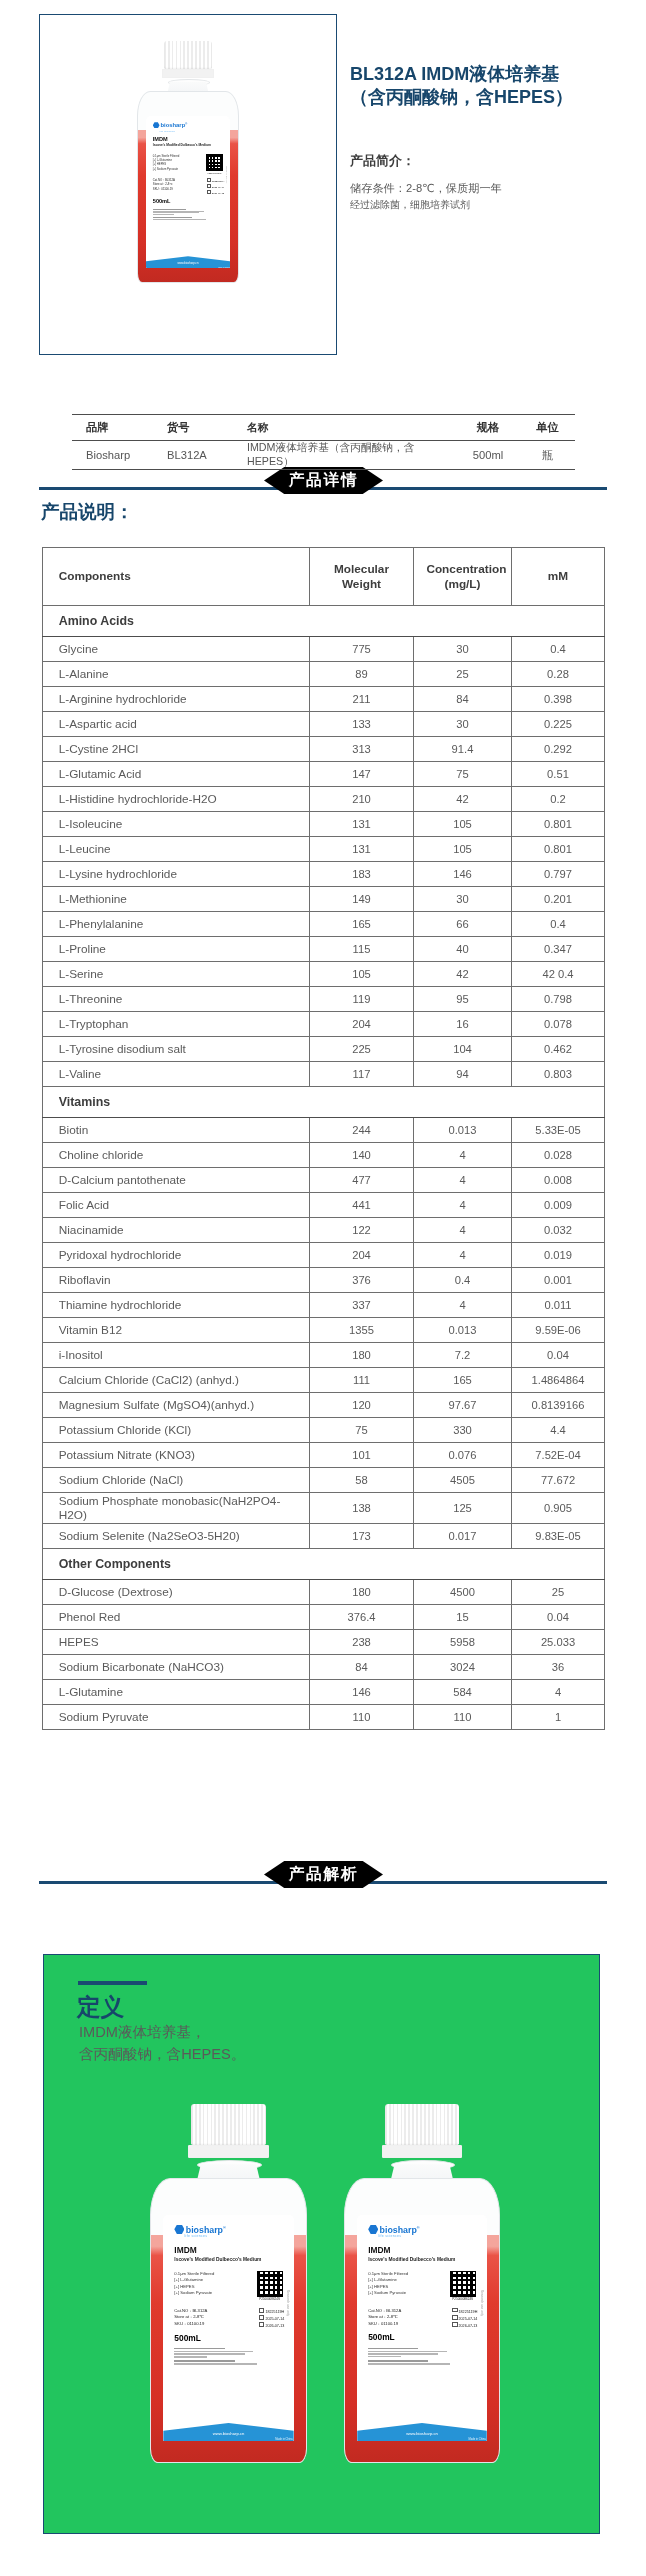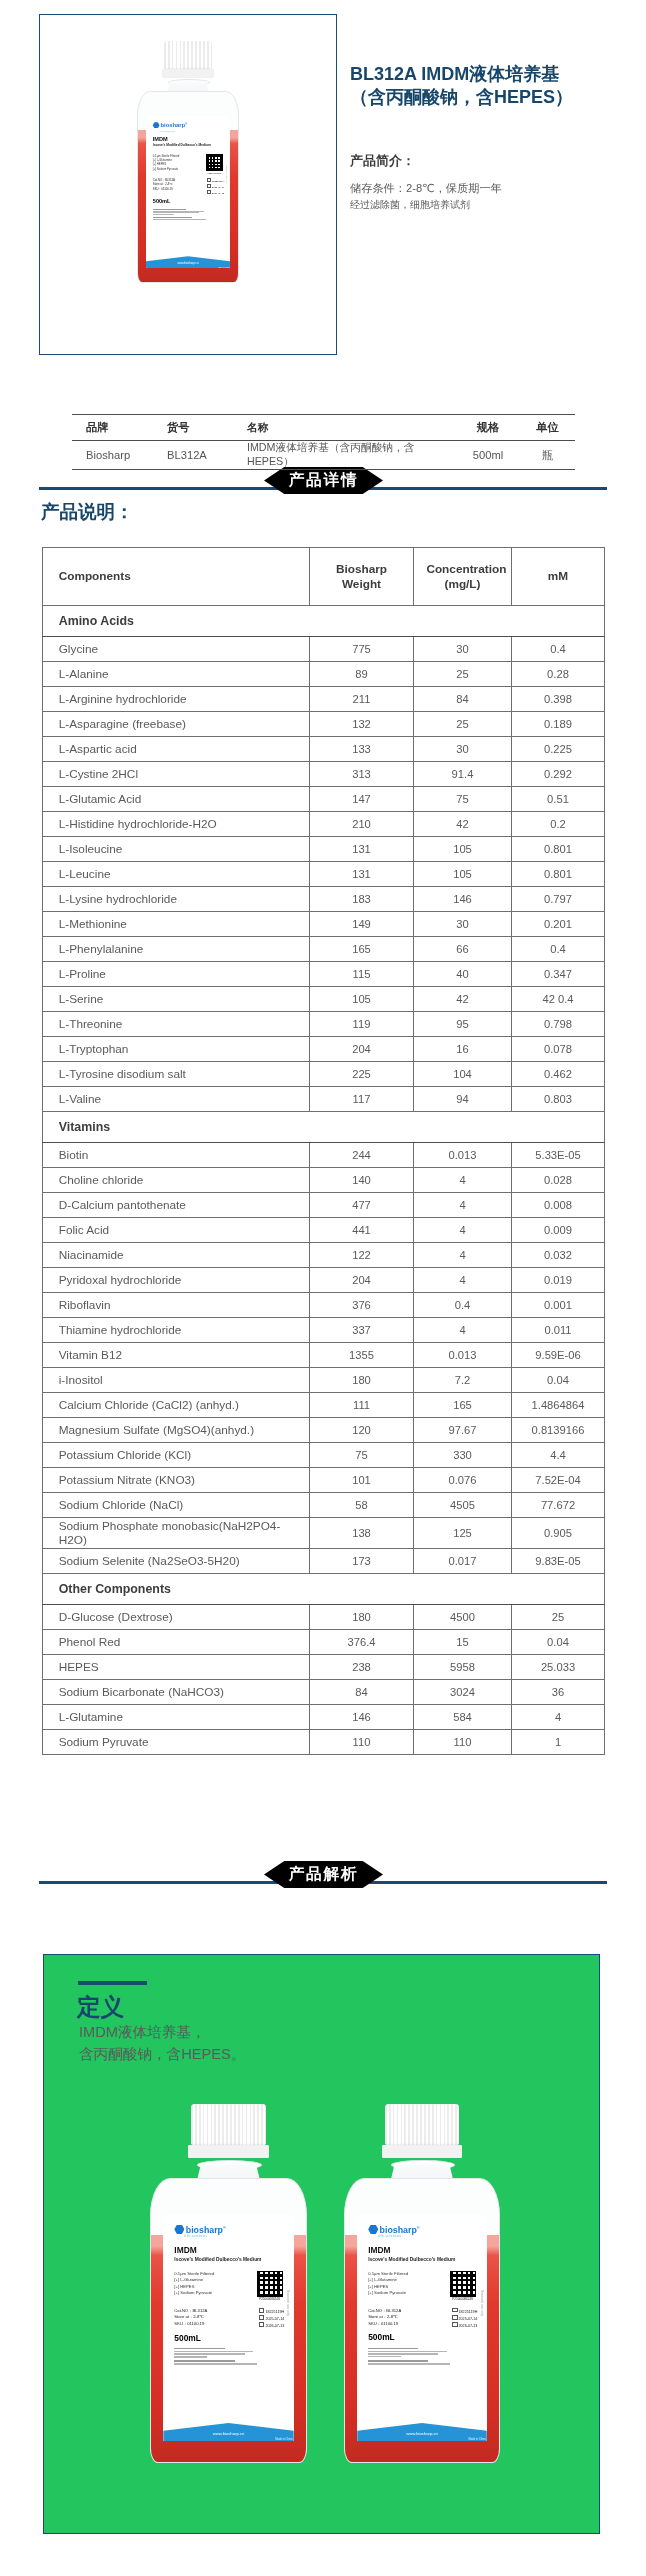--- a/index.html
+++ b/index.html
@@ -187,21 +187,21 @@
 <table class="abs comp-table">
   <colgroup>
       <col style="width:267px">
       <col style="width:104px">
       <col style="width:98px">
       <col style="width:93px">
     </colgroup>
   <tbody id="components-tbody">
     <tr class="hdr">
       <td class="c-name">Components</td>
-      <td class="c-mid">Biosharp Weight</td>
+      <td class="c-mid">Molecular Weight</td>
       <td class="c-mid">Concentration (mg/L)</td>
       <td class="c-mid">mM</td>
     </tr>
   <tr class="section-row">
         <td colspan="4">Amino Acids</td>
       </tr>
       <tr class="data-row">
         <td class="c-name">Glycine</td>
         <td class="c-num">775</td>
         <td class="c-num">30</td>
@@ -211,26 +211,20 @@
         <td class="c-name">L-Alanine</td>
         <td class="c-num">89</td>
         <td class="c-num">25</td>
         <td class="c-num">0.28</td>
       </tr>
       <tr class="data-row">
         <td class="c-name">L-Arginine hydrochloride</td>
         <td class="c-num">211</td>
         <td class="c-num">84</td>
         <td class="c-num">0.398</td>
-      </tr>
-      <tr class="data-row">
-        <td class="c-name">L-Asparagine (freebase)</td>
-        <td class="c-num">132</td>
-        <td class="c-num">25</td>
-        <td class="c-num">0.189</td>
       </tr>
       <tr class="data-row">
         <td class="c-name">L-Aspartic acid</td>
         <td class="c-num">133</td>
         <td class="c-num">30</td>
         <td class="c-num">0.225</td>
       </tr>
       <tr class="data-row">
         <td class="c-name">L-Cystine 2HCl</td>
         <td class="c-num">313</td>

